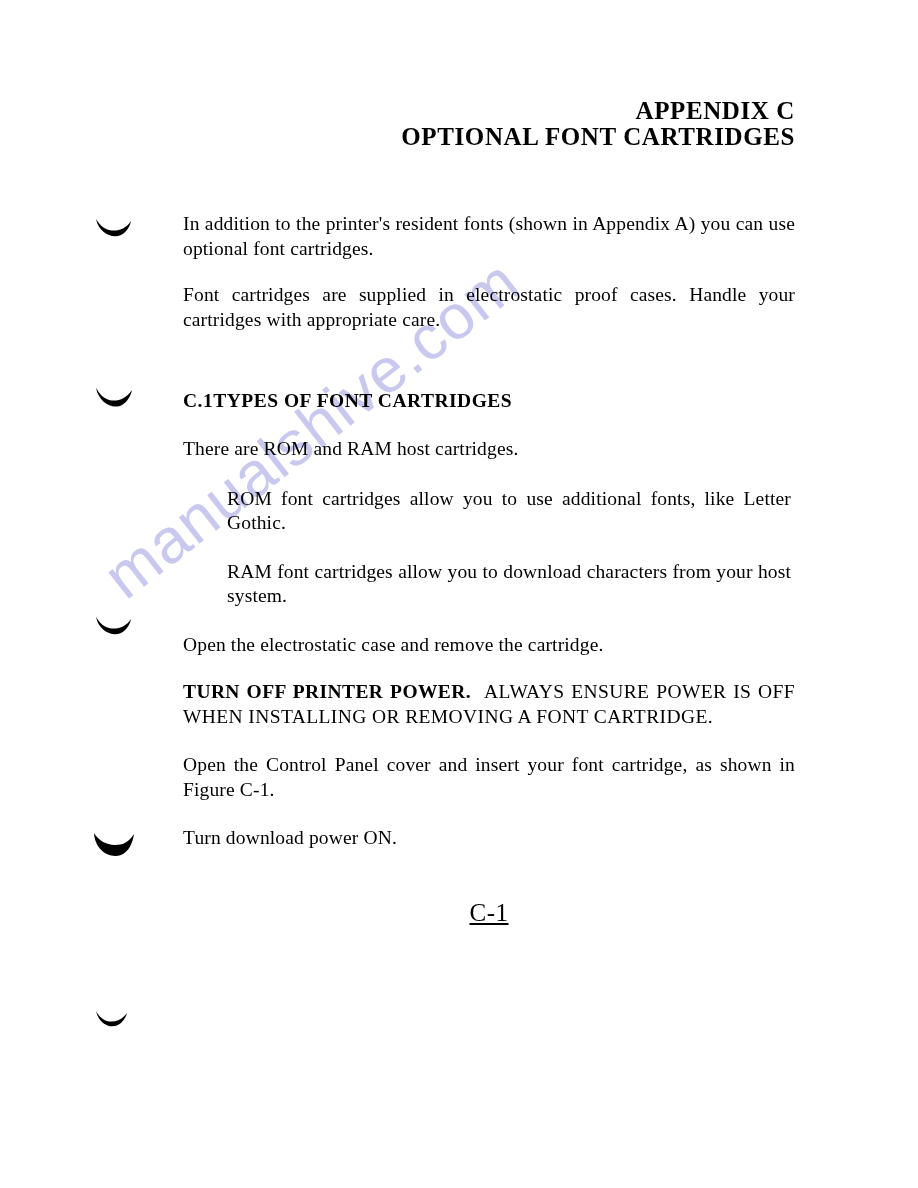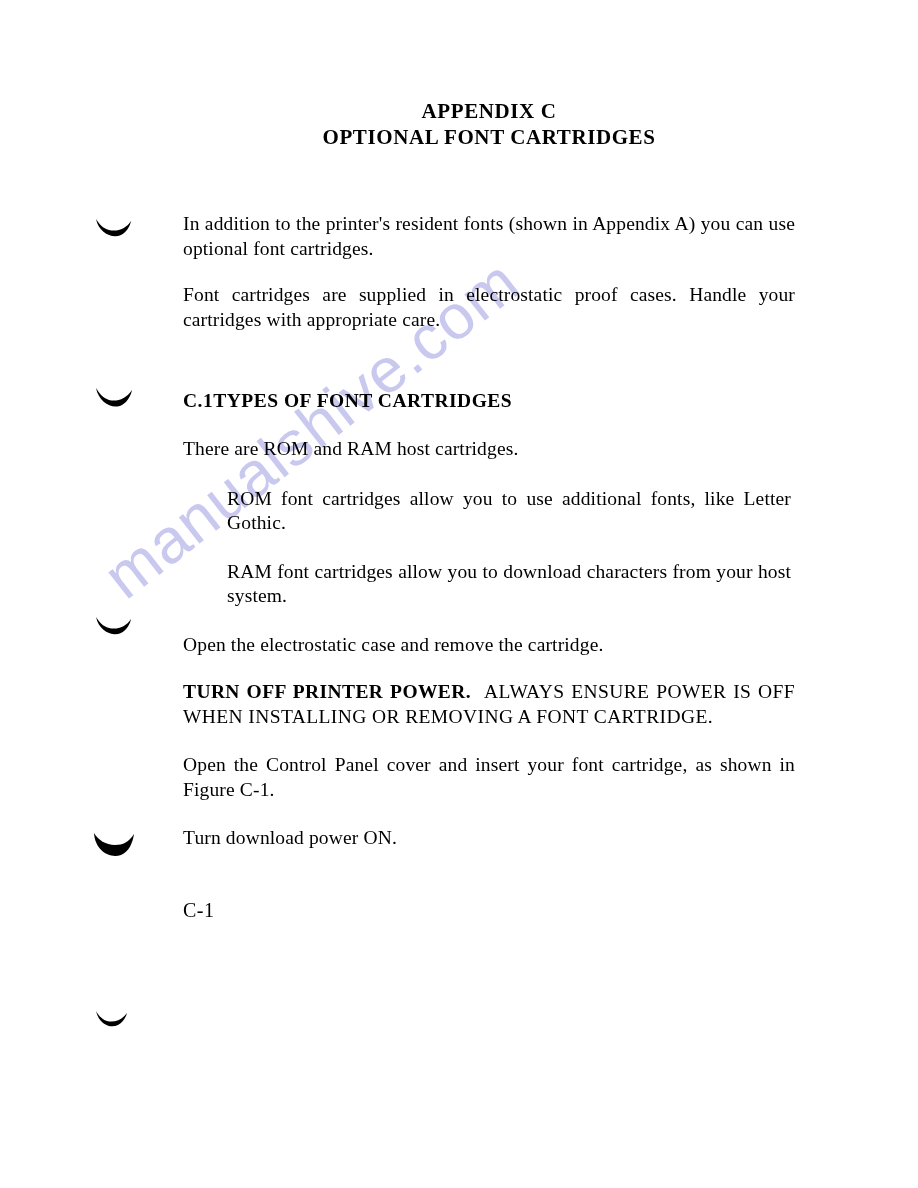--- a/index.html
+++ b/index.html
@@ -52,23 +52,23 @@
   
   .content {
     position: absolute;
     left: 183px;
     top: 0;
     width: 612px;
     z-index: 2;
   }
 
   .doc-title {
-    text-align: center;
+    text-align: right;
     font-weight: bold;
-    font-size: 21px;
+    font-size: 25px;
     letter-spacing: 0.6px;
     line-height: 26px;
   }
   .doc-title .line1 { display: block; }
   .doc-title .line2 { display: block; }
 
   p.body-text {
     font-size: 19.5px;
     line-height: 24.5px;
     margin: 0;
@@ -89,22 +89,24 @@
     margin: 0;
     line-height: 24px;
   }
   h2.section-heading .num { }
 
   .warning { text-align: justify; }
   .warning .strong { font-weight: bold; letter-spacing: 0.4px; }
   .warning .plain { letter-spacing: 0.4px; }
 
   .page-number {
-    font-size: 20px;
+    text-align: center;
+    font-size: 25px;
     letter-spacing: 0.5px;
+    text-decoration: underline;
   }
 </style>
 </head>
 <body>
 
 <div class="page">
 
   <div class="watermark">manualshive.com</div>
 
   <div class="punch-layer">

